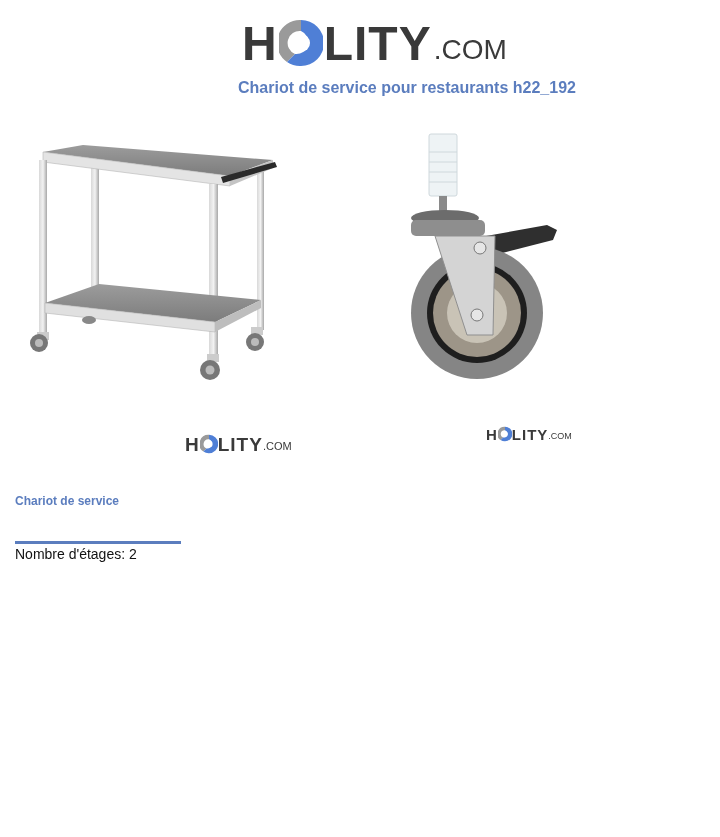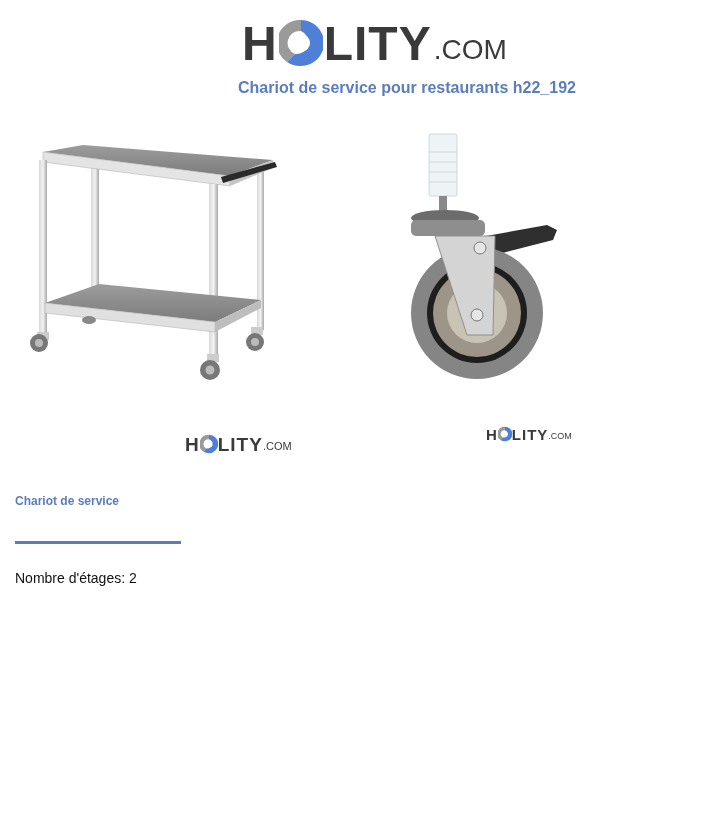--- a/index.html
+++ b/index.html
@@ -26,21 +26,21 @@
     .logo-sm2 .ring { width: 14px; height: 16px; }
 
     .page-title { position: absolute; left: 238px; top: 79px; font-size: 16px; font-weight: bold; color: #5b7dbe; margin: 0; white-space: nowrap; }
 
     .product-img { position: absolute; }
     .img-cart { left: 25px; top: 140px; width: 255px; height: 245px; }
     .img-wheel { left: 405px; top: 130px; width: 160px; height: 250px; }
 
     .section-title { position: absolute; left: 15px; top: 492px; font-size: 12px; font-weight: bold; color: #5b7dbe; line-height: 19px; margin: 0; }
     .divider { position: absolute; left: 15px; top: 541px; width: 166px; height: 3px; background: #5b7dbe; }
-    .spec { position: absolute; left: 15px; top: 570px; font-size: 14px; color: #111; line-height: 17px; }
+    .spec { position: absolute; left: 15px; top: 546px; font-size: 14px; color: #111; line-height: 17px; }
   </style>
 </head>
 <body>
 
 <div class="logo logo-main">
   <span class="letters">H</span>
   <span class="ring">
     <svg width="44" height="50" viewBox="0 0 44 50">
       <path d="M22 2 A23 23 0 0 0 8 44 L16 36 A12 12 0 0 1 22 13 Z" fill="#9a9a9a"></path>
       <path d="M22 13 A12 12 0 0 1 16 36 L8 44 A23 23 0 0 0 22 48 A23 23 0 0 0 22 2 Z" fill="#4f7fd6"></path>

